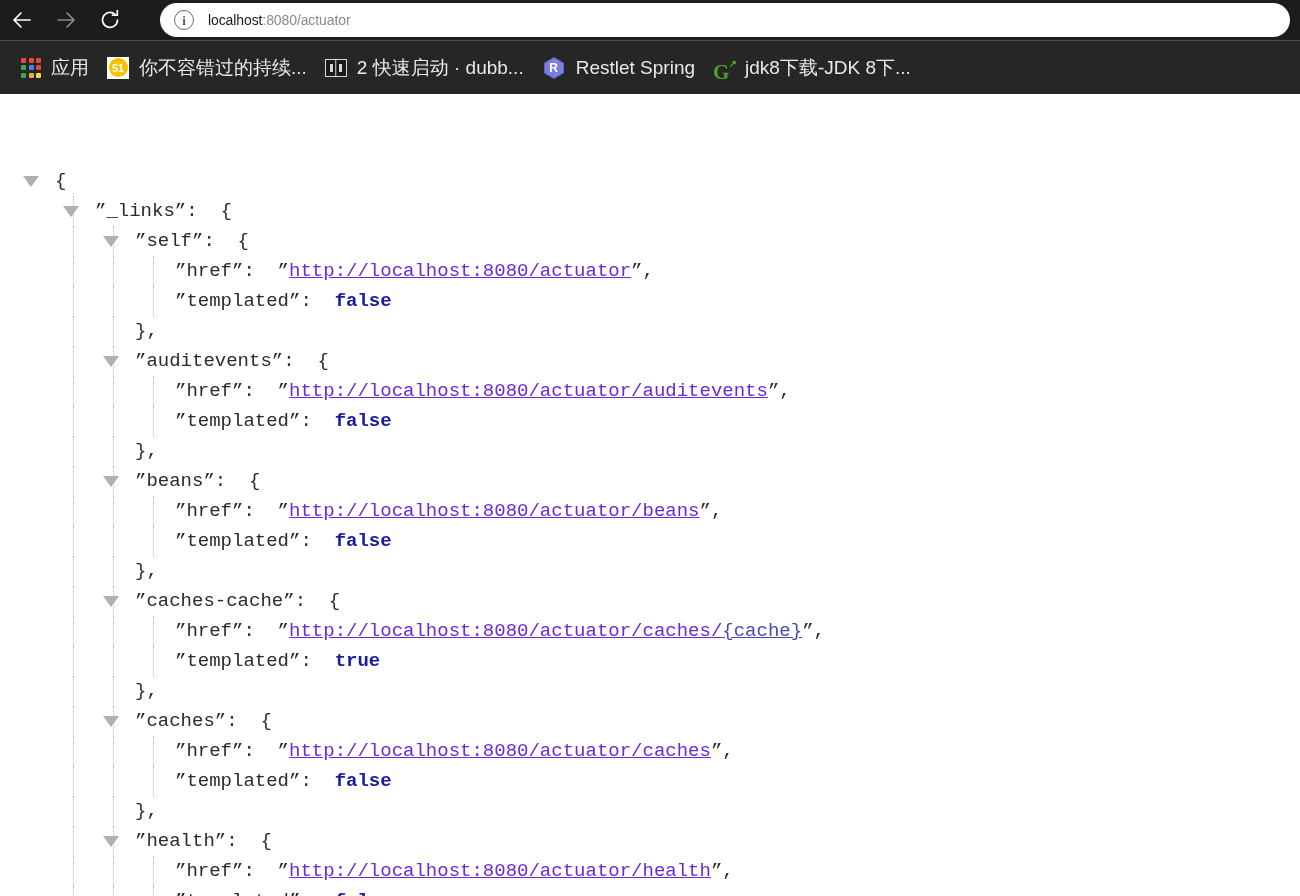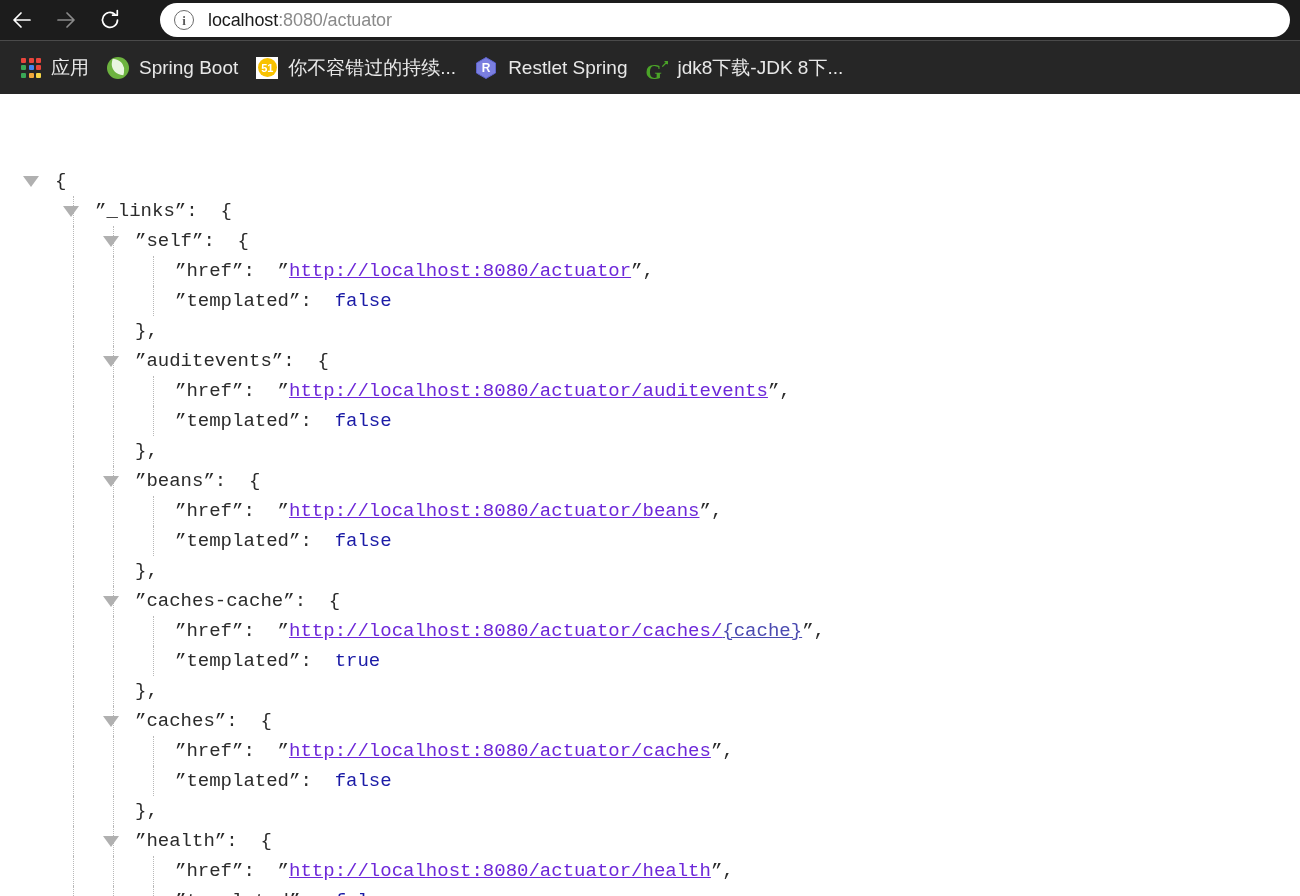--- a/index.html
+++ b/index.html
@@ -39,21 +39,21 @@
     border: 1.6px solid #6b6b6b;
     border-radius: 50%;
     display: flex; align-items: center; justify-content: center;
     font-family: "Liberation Serif", serif;
     font-size: 13px; font-weight: bold; color: #5a5a5a;
     line-height: 1;
   }
   .url-text {
     margin-left: 14px;
     font-family: "Liberation Sans", sans-serif;
-    font-size: 18px; color: #8a8a8a;
+    font-size: 14px; color: #8a8a8a;
     letter-spacing: -0.1px;
     white-space: nowrap;
   }
   .url-host { color: #1a1a1a; }
 
   .toolbar-sep {
     position: absolute; top: 40px; left: 0;
     width: 1300px; height: 1px; background: #4a4a4a;
   }
 
@@ -177,21 +177,21 @@
     border-left: 8px solid transparent;
     border-right: 8px solid transparent;
     border-top: 11px solid #b0b0b0;
     top: 10px;
   }
 
   .txt { position: absolute; top: 0; left: 0; }
 
   .k    { color: #2b2b2b; }
   .pnc  { color: #2b2b2b; }
-  .bool { color: #1a1aa6; font-weight: normal; }
+  .bool { color: #1a1aa6; font-weight: bold; }
   .lnk  { color: #6d28d9; text-decoration: underline; }
   .tmpl { color: #4a4ab0; text-decoration: underline; }
 </style>
 </head>
 <body>
 
 <div id="app">
 
   <div class="toolbar">
     <div class="nav-btn">
@@ -228,33 +228,36 @@
         <i style="background:#3aa757"></i>
           <i style="background:#4285f4"></i>
           <i style="background:#e8453c"></i>
         <i style="background:#3aa757"></i>
           <i style="background:#f2a93b"></i>
           <i style="background:#f5d547"></i>
       </div>
       <span class="bm-label">应用</span>
     </div>
 
-    <div class="bm">
-      <div class="leaf bm-ico"></div>
-      <span class="bm-label">Spring Boot</span>
-    </div>
 
     <div class="bm">
       <div class="badge51 bm-ico">
         <b>51</b>
       </div>
       <span class="bm-label">你不容错过的持续...</span>
     </div>
 
 
+    <div class="bm">
+      <div class="book bm-ico">
+          <i class="l"></i>
+          <i class="r"></i>
+        </div>
+      <span class="bm-label">2 快速启动 · dubb...</span>
+    </div>
 
     <div class="bm">
       <div class="hexwrap bm-ico">
         <svg width="24" height="24" viewBox="0 0 24 24">
           <polygon points="12,1.5 21.5,7 21.5,17 12,22.5 2.5,17 2.5,7" fill="#7b7fe0" stroke="#5c61cc" stroke-width="1"></polygon>
         </svg>
         <span>R</span>
       </div>
       <span class="bm-label">Restlet Spring</span>
     </div>

